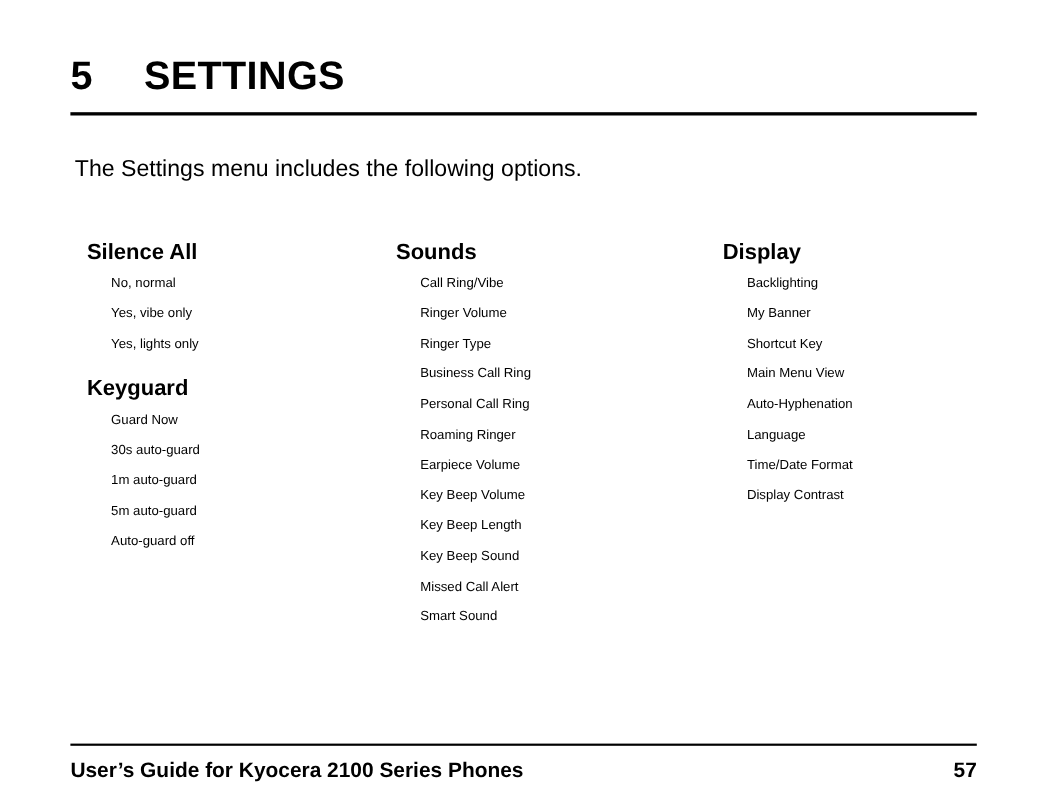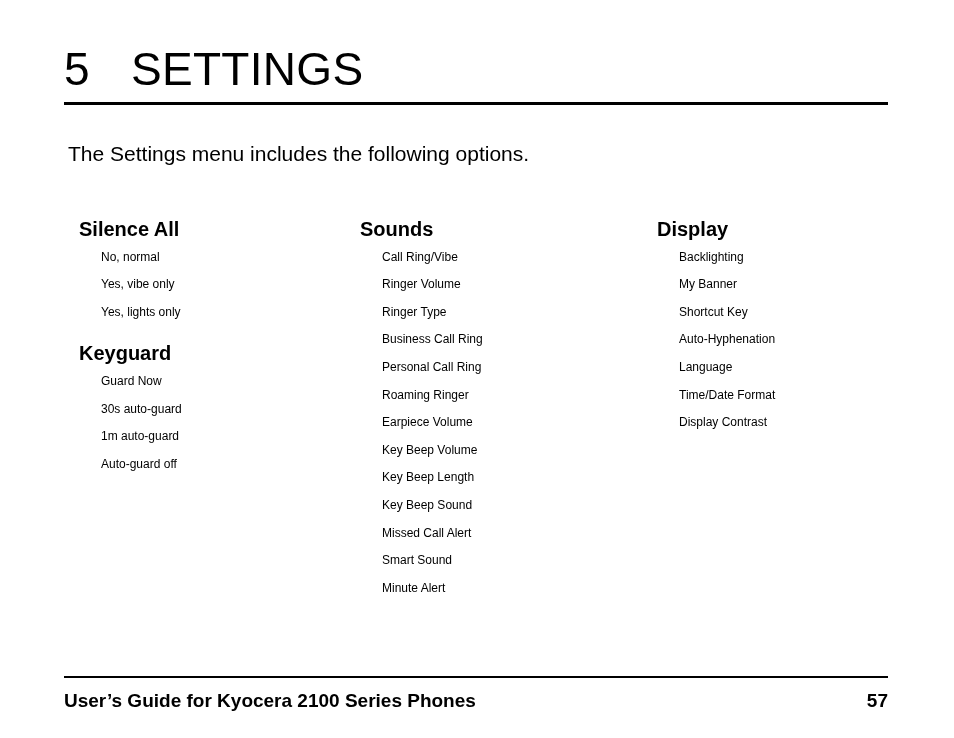--- a/index.html
+++ b/index.html
@@ -24,22 +24,22 @@
   }
 
   
   .title-block {
     position: absolute;
     left: 64px;
     top: 46px;
     width: 824px;
   }
   .chapter-title {
-    font-size: 46px;
-    font-weight: normal;
+    font-size: 36px;
+    font-weight: bold;
     line-height: 46px;
     letter-spacing: 0.3px;
     white-space: pre;
     margin: 0;
   }
   .chapter-num {
     display: inline-block;
     width: 67px;
   }
   .title-rule {
@@ -157,20 +157,21 @@
           <li>Yes, vibe only</li>
           <li>Yes, lights only</li>
         </ul>
       </div>
       <div class="group">
         <div class="group-heading">Keyguard</div>
         <ul class="group-items">
           <li>Guard Now</li>
           <li>30s auto-guard</li>
           <li>1m auto-guard</li>
+          <li>5m auto-guard</li>
           <li>Auto-guard off</li>
         </ul>
       </div>
     </div>
 
     <div class="column col-2">
       <div class="group">
         <div class="group-heading">Sounds</div>
         <ul class="group-items">
           <li>Call Ring/Vibe</li>
@@ -178,32 +179,32 @@
           <li>Ringer Type</li>
           <li>Business Call Ring</li>
           <li>Personal Call Ring</li>
           <li>Roaming Ringer</li>
           <li>Earpiece Volume</li>
           <li>Key Beep Volume</li>
           <li>Key Beep Length</li>
           <li>Key Beep Sound</li>
           <li>Missed Call Alert</li>
           <li>Smart Sound</li>
-          <li>Minute Alert</li>
         </ul>
       </div>
     </div>
 
     <div class="column col-3">
       <div class="group">
         <div class="group-heading">Display</div>
         <ul class="group-items">
           <li>Backlighting</li>
           <li>My Banner</li>
           <li>Shortcut Key</li>
+          <li>Main Menu View</li>
           <li>Auto-Hyphenation</li>
           <li>Language</li>
           <li>Time/Date Format</li>
           <li>Display Contrast</li>
         </ul>
       </div>
     </div>
 
   </div>
 

